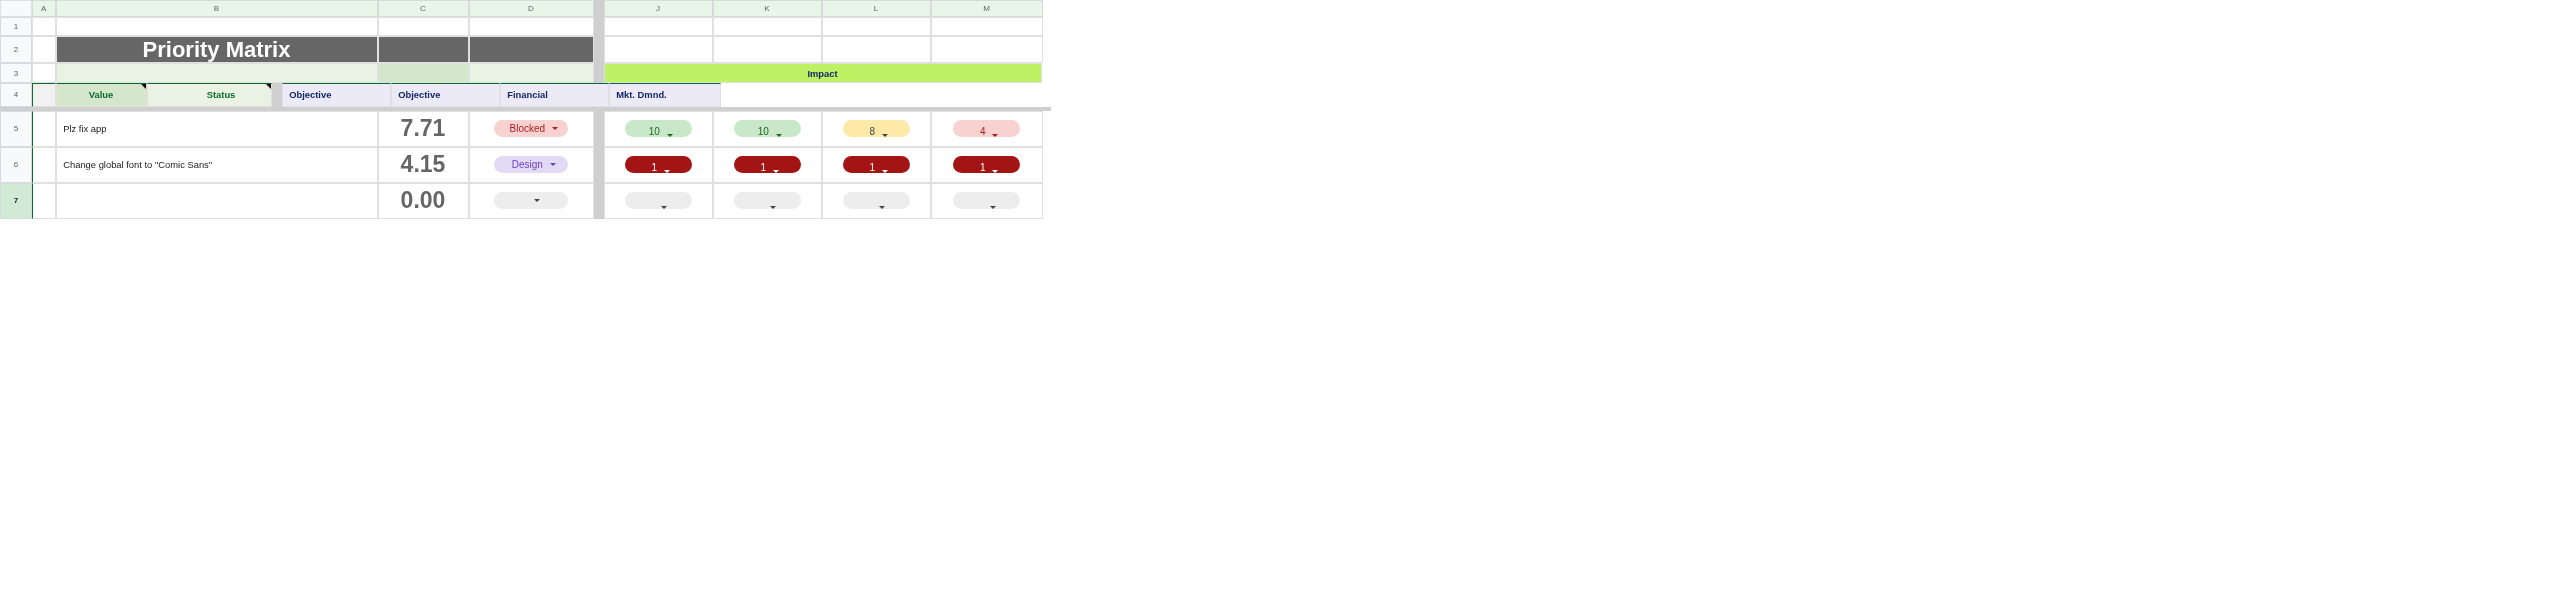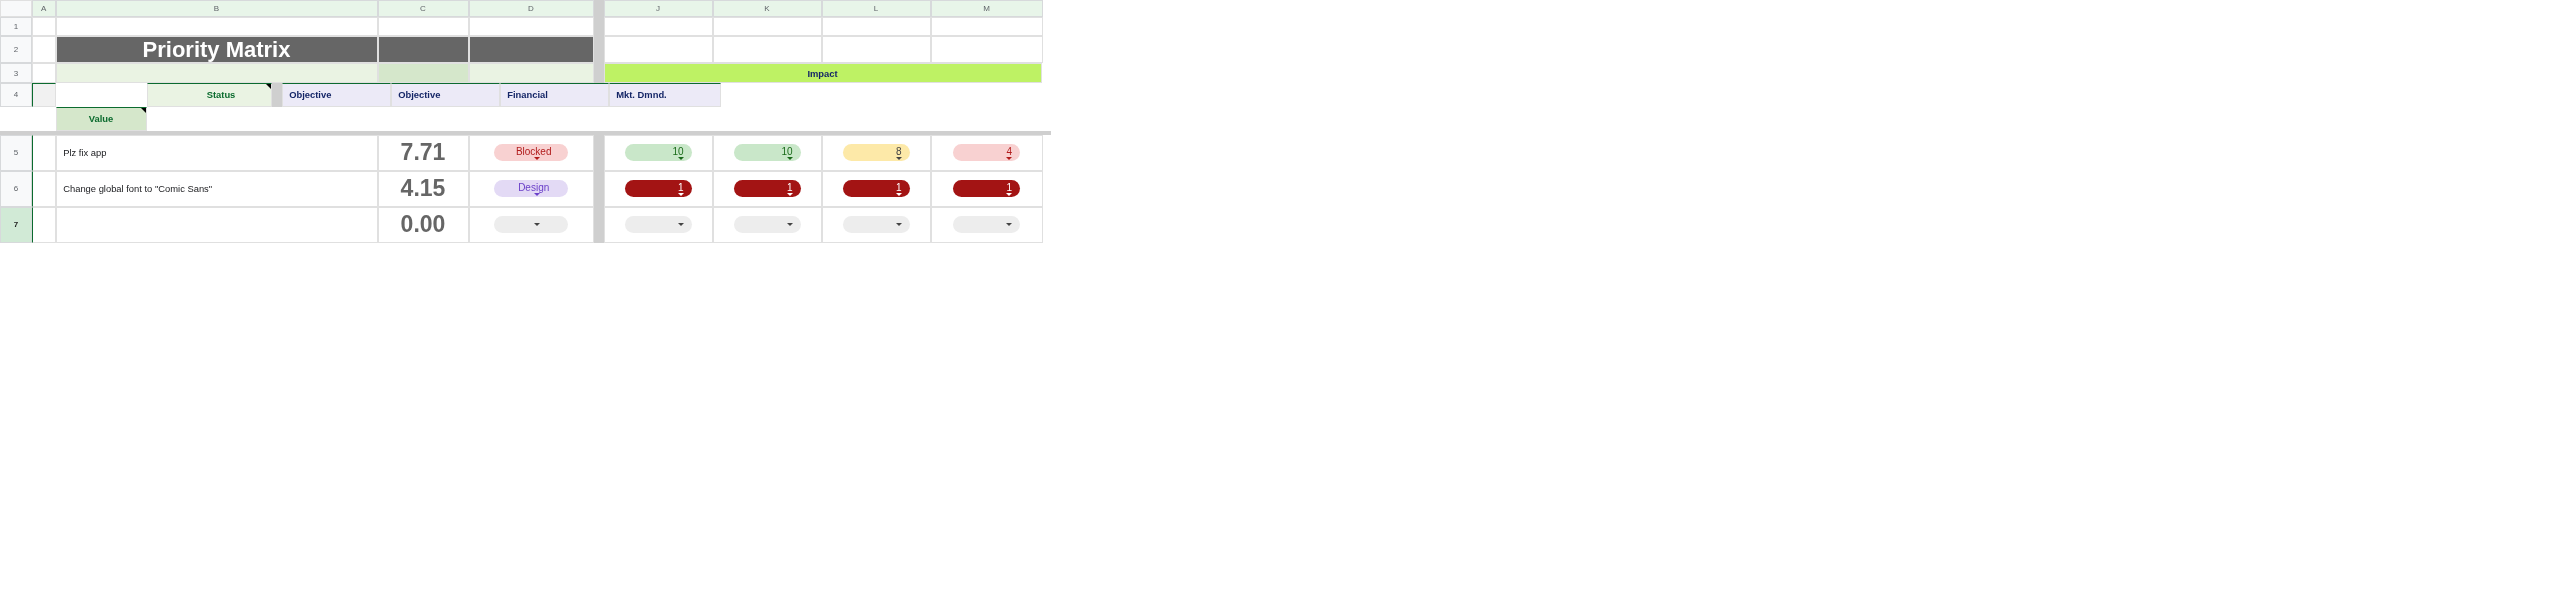--- a/index.html
+++ b/index.html
@@ -58,21 +58,21 @@
   .thick-left-green { border-left: 1.3px solid #0b6b2e; }
 
   
   .titlecell{ background:#666666; color:#fff; font-weight:bold; font-size:22px; justify-content:center; }
   .darkgrey{background:#666666;}
   
   .ltgreen{background:#d5e7cb;}
   .ltgreen2{background:#eaf3e3;}
   .lav{background:#bef264; color:#152667; font-weight:bold; justify-content:center;}
   .sublav{background:#eceaf7; color:#152667; font-weight:bold;}
-  .subgreen{background:#d5e7cb; color:#0b6b2e; font-weight:bold;margin-top:24px;}
+  .subgreen{background:#d5e7cb; color:#0b6b2e; font-weight:bold;}
   .subgreen2{background:#eaf3e3; color:#0b6b2e; font-weight:bold;padding-left:24px;}
   .subgrey{background:#f1f1f1; color:#666; font-weight:bold;}
 
   .hcenter{justify-content:center;}
   .pl{padding-left:6.7px;}
 
   .filter-icon{
     position:absolute; right:4px; top:50%; transform:translateY(-50%);
     width:9.4px; height:9.4px; display:flex; align-items:center; justify-content:center;
     cursor:pointer;
@@ -84,21 +84,20 @@
     border-left:5.4px solid transparent; border-top:5.4px solid #000;
   }
 
   .bigval{ font-size:23px; font-weight:bold; color:#666666; justify-content:center; }
 
   .chip{
     display:inline-flex; align-items:center; justify-content:center;
     height:17px; border-radius:9.4px; min-width:74px; padding:0 8px 0 13.4px;
     font-size:10px; position:relative; font-weight:500;
     cursor:pointer;
-    flex-direction:column;
   }
   .chip .caret{
     margin-left:6.7px; width:0;height:0;
     border-left:3.4px solid transparent;border-right:3.4px solid transparent;
   }
   .chip.sm{ min-width:67px;align-items:flex-end; }
 
   .chip-blocked{ background:#f8d1d1; color:#b11c1c;}
   .chip-blocked .caret{ border-top:3.4px solid #b11c1c;}
   .chip-design{ background:#e3daf5; color:#6b40c9;}

